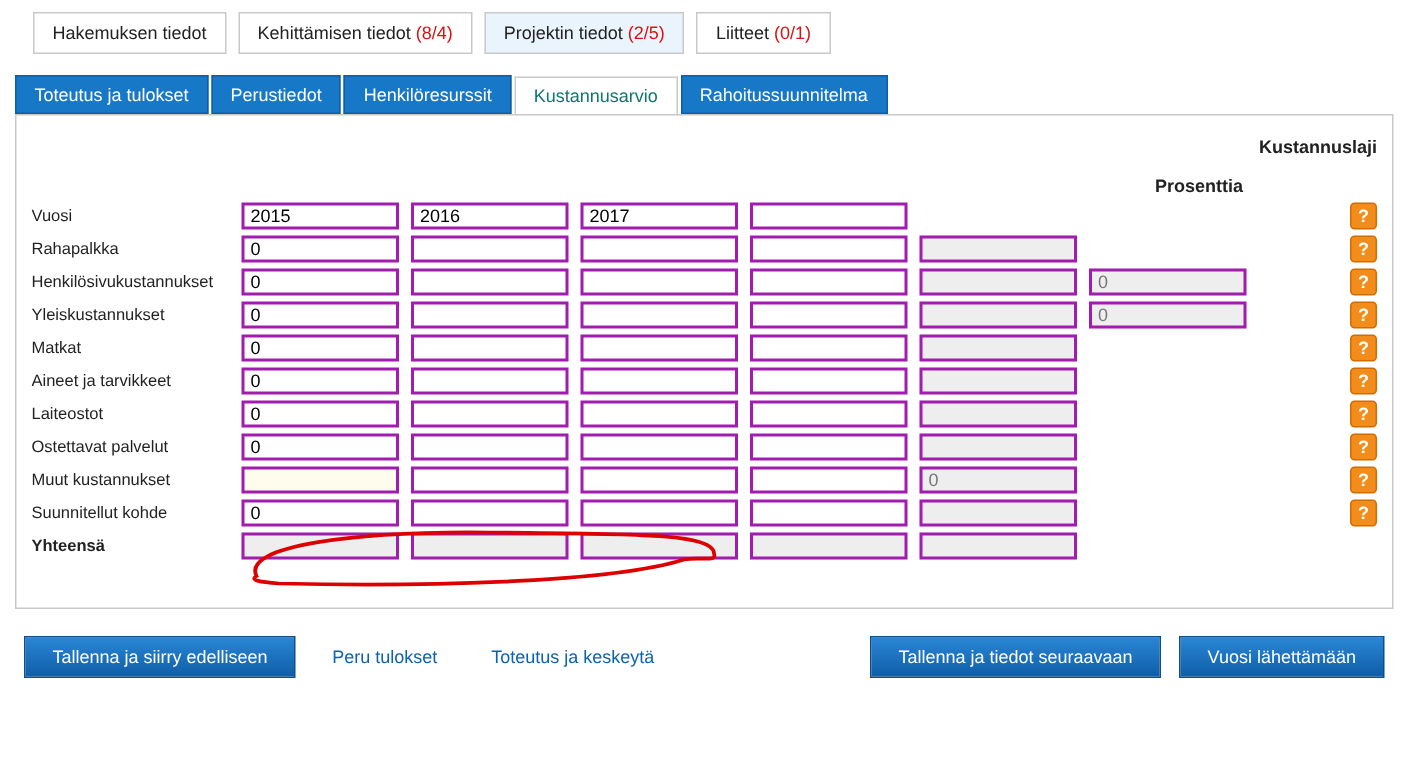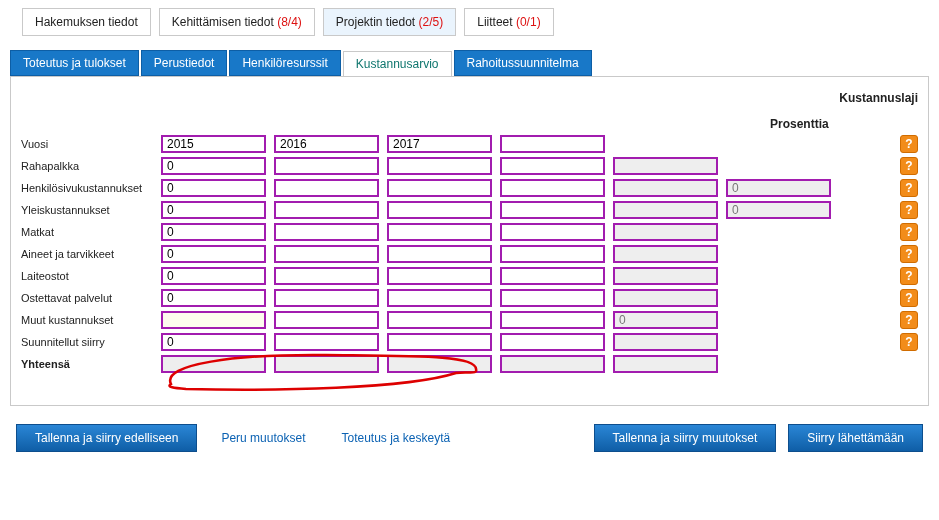--- a/index.html
+++ b/index.html
@@ -254,21 +254,21 @@
         <div class="cell"><input class="" value="" style=""></div>
         <div class="cell"><input class="" value="" style=""></div>
         <div class="cell">
           <div class="ro">0</div>
         </div>
         <div class="cell"></div>
         <div class="spacer"></div>
         <div class="help">?</div>
       </div>
       <div class="row">
-    <div class="label">Suunnitellut siirry</div>
+    <div class="label">Suunnitellut kohde</div>
         <div class="cell"><input class="" value="0" style=""></div>
         <div class="cell"><input class="" value="" style=""></div>
         <div class="cell"><input class="" value="" style=""></div>
         <div class="cell"><input class="" value="" style=""></div>
         <div class="cell">
           <div class="ro"></div>
         </div>
         <div class="cell"></div>
         <div class="spacer"></div>
         <div class="help">?</div>
@@ -296,18 +296,18 @@
       </div>
     </div>
 
   <svg class="annot" style="left:145px; top:272px; width:330px; height:48px;">
     <path d="M15 35 C 5 15, 80 5, 170 6 C 260 7, 320 6, 320 20 C 322 26, 312 22, 300 24 C 250 40, 120 42, 30 40 C 18 39, 10 38, 15 35 Z" fill="none" stroke="#d00" stroke-width="2.5" stroke-linecap="round"></path>
   </svg>
 </div>
 
 <div class="footer-btns">
   <button class="btn">Tallenna ja siirry edelliseen</button>
-  <button class="btn-link">Peru muutokset</button>
+  <button class="btn-link">Peru tulokset</button>
   <button class="btn-link">Toteutus ja keskeytä</button>
   <div class="spacer"></div>
-  <button class="btn">Tallenna ja siirry muutokset</button>
-  <button class="btn">Siirry lähettämään</button>
+  <button class="btn">Tallenna ja tiedot seuraavaan</button>
+  <button class="btn">Vuosi lähettämään</button>
 </div>
 
 </body></html>

